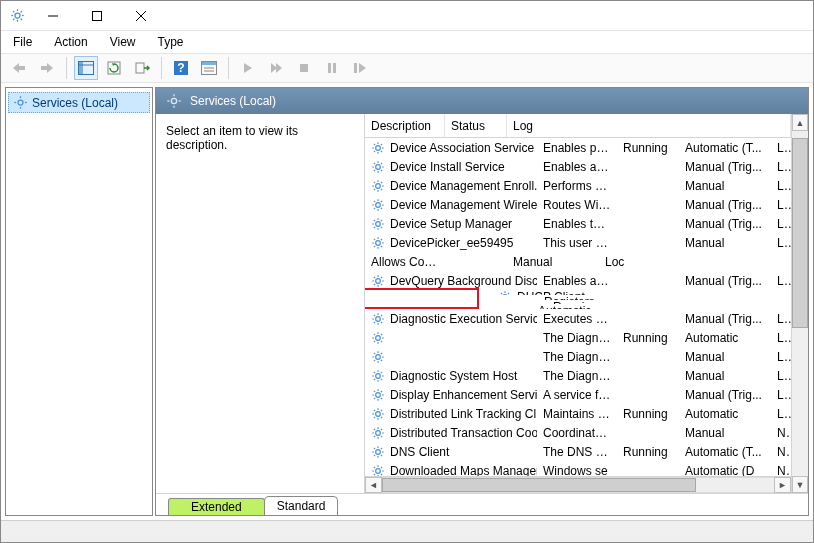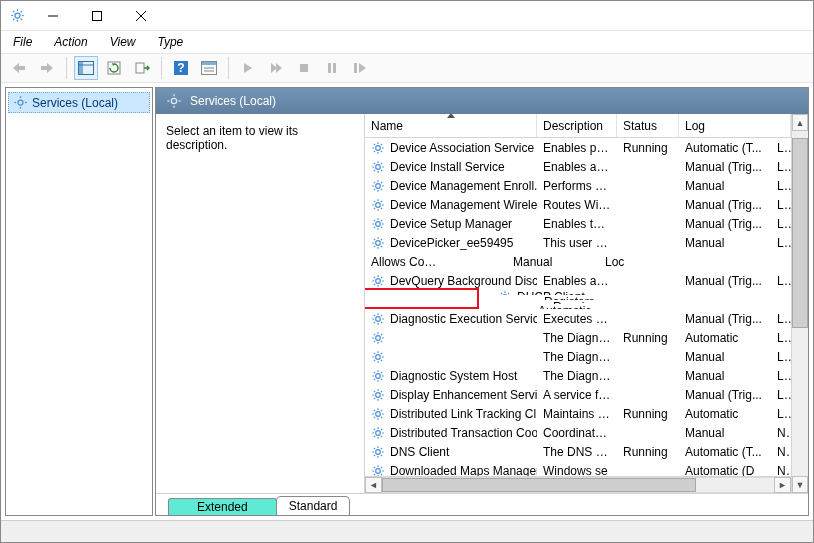--- a/index.html
+++ b/index.html
@@ -4,21 +4,21 @@
 <style>
   * { box-sizing: border-box; font-family: "Segoe UI", Tahoma, sans-serif; font-size: 12px; }
   html, body { margin:0; padding:0; background:#fff; }
   .window { width:814px; height:543px; border:1px solid #888; position:relative; display:flex; flex-direction:column; background:#fff;}
   .titlebar { height:30px; display:flex; align-items:center; padding:0 0 0 8px; border-bottom:1px solid #e4e4e4;}
   .titlebar .title { flex:1; font-size:12px; color:#000;}
   .titlebar .gear { width:16px; height:16px; margin-right:6px; display:inline-flex; align-items:center; justify-content:center;}
   .winbtns { display:flex;}
   .winbtn { width:44px; height:30px; display:flex; align-items:center; justify-content:center; color:#000;}
   .menubar { height:22px; display:flex; align-items:center; padding:0 8px; gap:14px; color:#000;}
-  .menuitem { padding:2px 4px;font-style:italic;}
+  .menuitem { padding:2px 4px;}
   .toolbar { height:30px; border-top:1px solid #e4e4e4; border-bottom:1px solid #e4e4e4; background:#fafafa; display:flex; align-items:center; padding:0 6px; gap:4px;}
   .tbtn { width:24px; height:24px; display:flex; align-items:center; justify-content:center; border:1px solid transparent; color:#555;}
   .tbtn.active{border:1px solid #a0c4e8; background:#e5f1fb;}
   .tbtn.disabled{color:#bbb;}
   .tsep{width:1px;height:22px;background:#d4d4d4;margin:0 3px;}
   .body { flex:1; display:flex; border-top:0; padding:4px; gap:2px; min-height:0;}
   .tree { width:148px; border:1px solid #888; background:#fff; padding:4px 2px;}
   .tree-item { display:flex; align-items:center; gap:4px; padding:2px 4px; background:#cce8ff; border:1px dotted #66a3e0; color:#003a7a;}
   .right { flex:1; display:flex; flex-direction:column; border:1px solid #888; min-width:0;}
   .panel-header { height:26px; background:linear-gradient(#7595b6,#5f7f9f); color:#fff; display:flex; align-items:center; padding:0 10px; gap:8px; font-size:12px;}
@@ -36,21 +36,21 @@
   .hscroll-strip{height:17px;display:flex;background:#f0f0f0;border-top:1px solid #d4d4d4;}
   .hscroll-strip .arrow{width:17px;display:flex;align-items:center;justify-content:center;border:1px solid #c0c0c0;background:#f7f7f7;font-size:9px;color:#555;}
   .hscroll-strip .track{flex:1;background:#efefef;position:relative;border-top:1px solid #dcdcdc;border-bottom:1px solid #dcdcdc;}
   .hscroll-strip .thumb{position:absolute;left:0;top:0;bottom:0;width:80%;background:#cfcfcf;border:1px solid #a8a8a8;}
   .vscroll { width:17px; background:#f0f0f0; border-left:1px solid #d4d4d4; display:flex; flex-direction:column;}
   .vscroll .arrow{height:17px;display:flex;align-items:center;justify-content:center;border:1px solid #c0c0c0;background:#f7f7f7;font-size:9px;color:#555;}
   .vscroll .track{flex:1;position:relative;background:#efefef;}
   .vscroll .thumb{position:absolute;left:0;right:0;top:2%;height:55%;background:#cfcfcf;border:1px solid #a8a8a8;}
   .tabstrip { height:22px; display:flex; align-items:flex-end; padding-left:12px; background:#fff; border-top:1px solid #d4d4d4;}
   .tab { padding:2px 12px; border:1px solid #888; border-bottom:none; border-top-left-radius:5px; border-top-right-radius:5px; background:#fff; margin-right:-1px; font-size:12px; color:#000; position:relative;}
-  .tab.inactive{background:#5eead4;border-top-left-radius:3px;border-top-right-radius:3px;padding:1px 28px;}
+  .tab.inactive{background:#bef264;border-top-left-radius:3px;border-top-right-radius:3px;padding:1px 22px;}
   .statusbar{height:22px;border-top:1px solid #cfcfcf;background:#f0f0f0;}
   .highlight-box{position:absolute;border:2px solid #e81123;pointer-events:none;}
   .gear-svg{width:15px;height:15px;}
   svg{display:block;}
 </style>
 </head>
 <body>
 
 <div class="window">
 
@@ -211,21 +211,20 @@
         <span>Services (Local)</span>
       </div>
       <div class="panel-body">
         <div class="desc-col">
           <span>Select an item to view its description.</span>
         </div>
         <div class="list-col">
           <div style="flex:1;display:flex;min-height:0;">
             <div style="flex:1;display:flex;flex-direction:column;min-width:0;">
               <div class="thead">
-                <div class="th sort" style="width:172px">Name</div>
                 <div class="th" style="width:80px">Description</div>
                 <div class="th" style="width:62px">Status</div>
                 <div class="th" style="flex:1">Log</div>
               </div>
               <div class="tbody-wrap">
                 <div class="tbody" id="tbody">
                     <div class="row" style="position: relative;">
                       <div class="cell name-cell" style="width:172px">
                         <span>
                           <svg width="14" height="14" viewBox="0 0 24 24">

